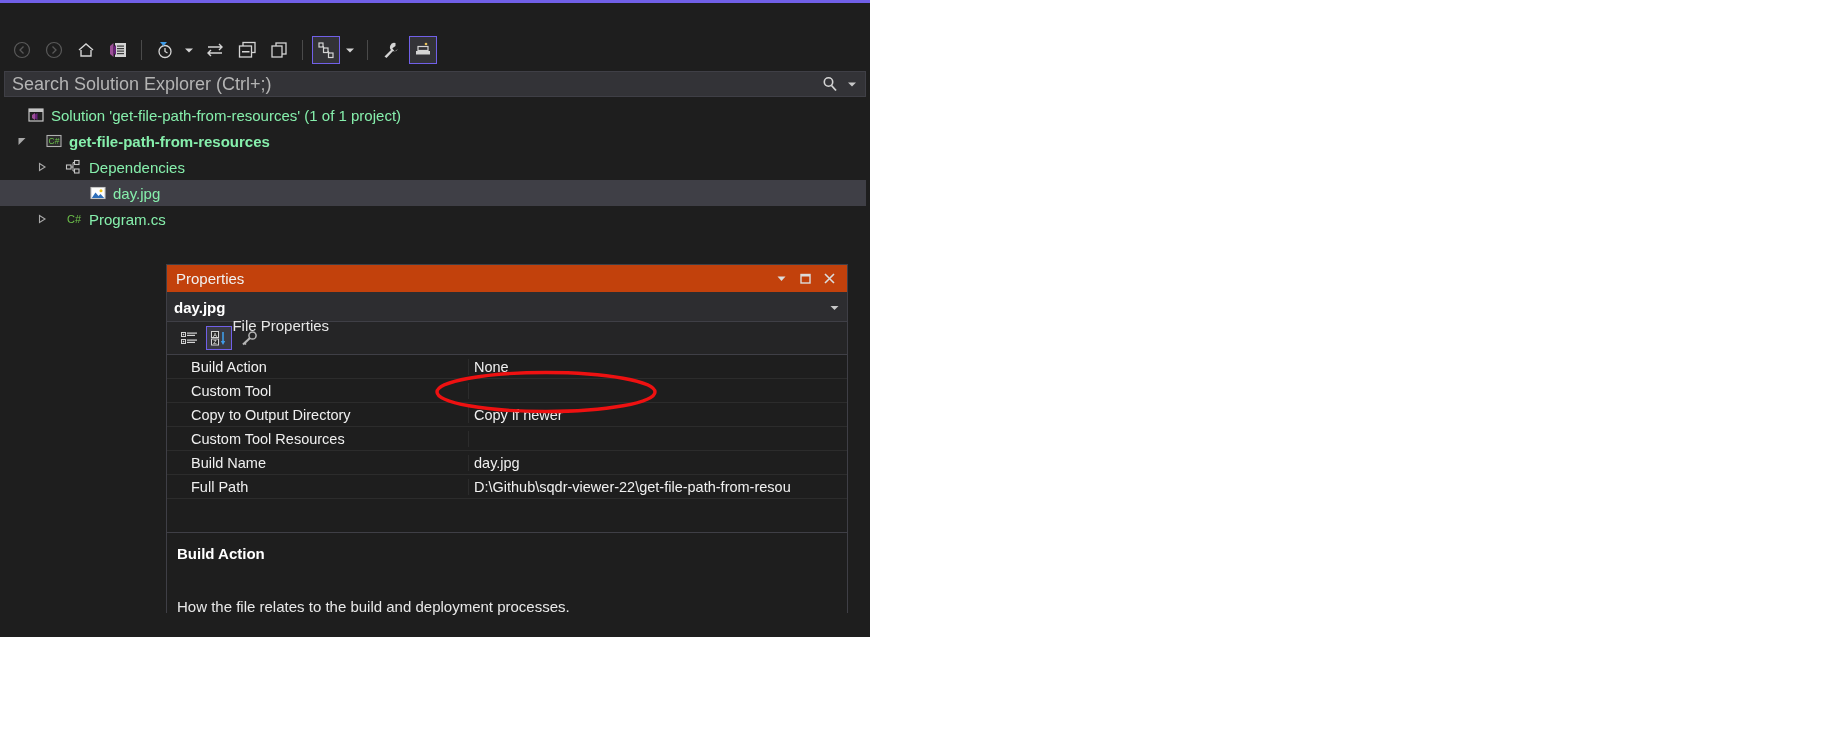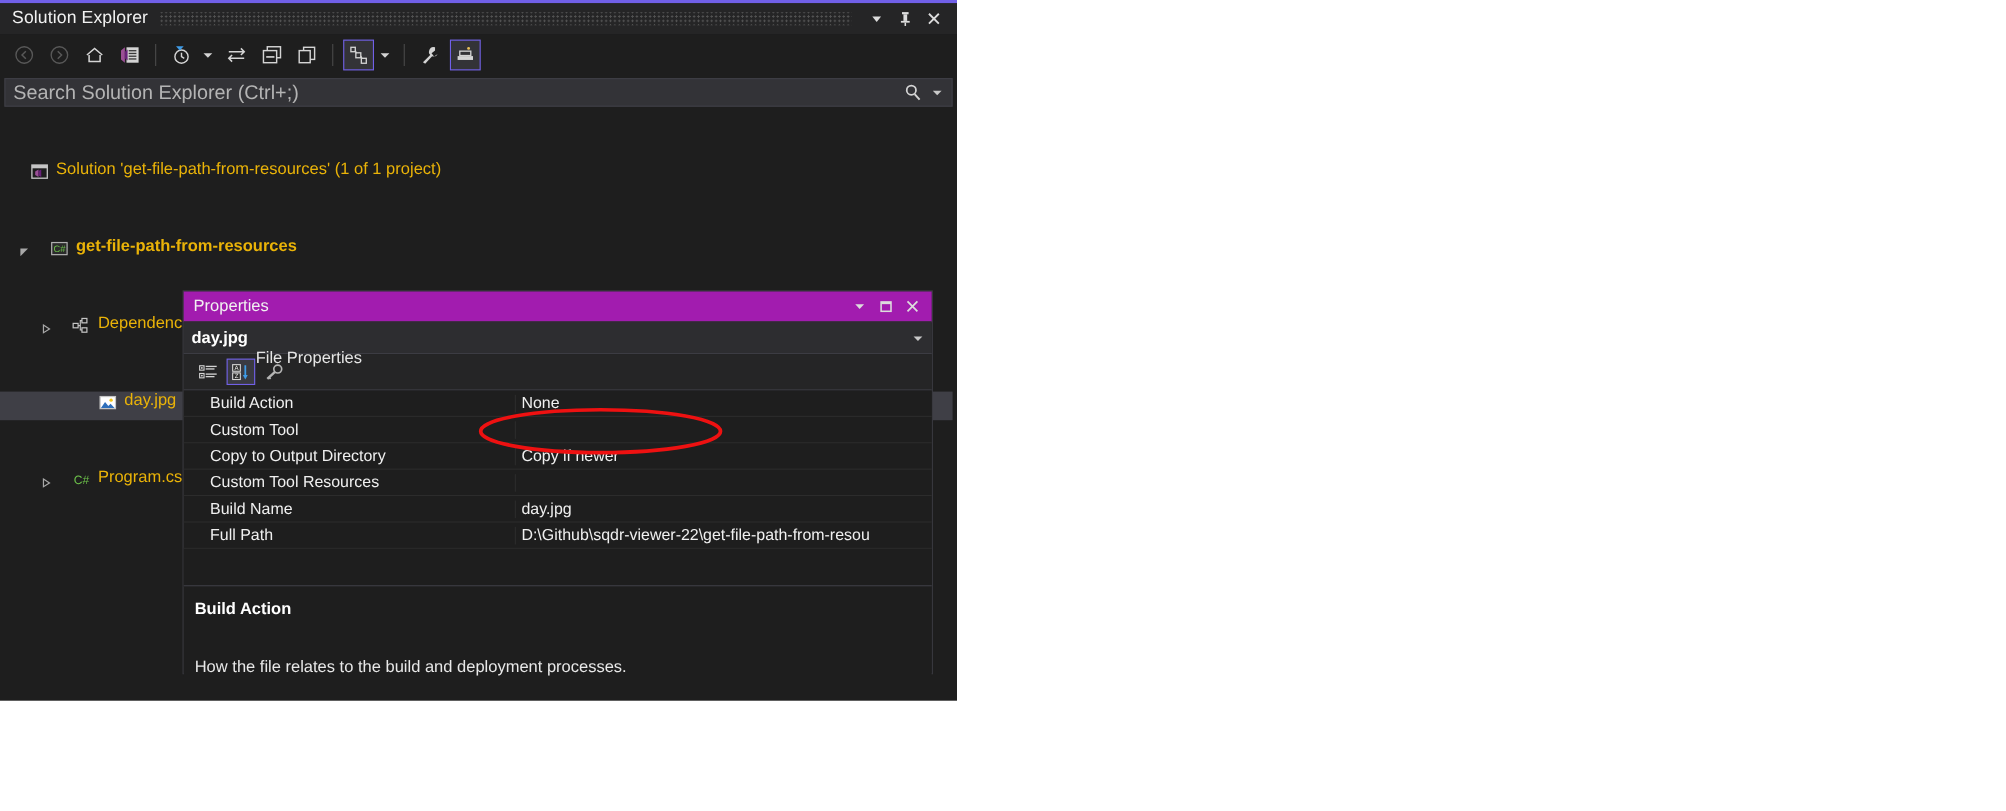--- a/index.html
+++ b/index.html
@@ -125,25 +125,24 @@
 
   
   .se-tree {
     position: absolute;
     left: 0; top: 102px;
     width: 866px;
   }
   .trow {
     height: 26px;
     display: flex;
-    align-items: flex-start;
+    align-items: center;
     white-space: nowrap;
-    color: #eab308;
+    color: #86efac;
     font-size: 15px;
-    margin-top: 44px;
   }
   .trow.selected { background: #3f3f46; }
   .expander {
     width: 16px; height: 26px;
     display: flex; align-items: center; justify-content: center;
     flex: 0 0 16px;
   }
   .ticon {
     width: 20px; height: 20px;
     display: flex; align-items: center; justify-content: center;
@@ -157,21 +156,21 @@
   .pr-window {
     position: absolute;
     left: 166px; top: 264px;
     width: 682px; height: 349px;
     background: #1e1e1e;
     border: 1px solid #3f3f46;
     box-sizing: border-box;
   }
   .pr-titlebar {
     height: 27px;
-    background: #a21caf;
+    background: #c2410c;
     display: flex;
     align-items: center;
     border-bottom: 1px solid #2d2d30;
   }
   .pr-title {
     color: #f1f1f1;
     font-size: 15px;
     padding-left: 9px;
     flex: 1;
   }
@@ -282,43 +281,20 @@
     pointer-events: none;
   }
 </style>
 </head>
 <body>
 
 <div class="se-window">
 
   <div class="se-accent"></div>
 
-  <div class="se-titlebar">
-    <div class="se-title">Solution Explorer</div>
-    <div class="grip"></div>
-
-    <div class="tb-btn">
-      <svg width="14" height="14" viewBox="0 0 14 14" aria-hidden="true">
-        <polygon points="3,5 11,5 7,10" fill="#dcdcdc"></polygon>
-      </svg>
-    </div>
-    <div class="tb-btn">
-      <svg width="16" height="16" viewBox="0 0 16 16" aria-hidden="true">
-        <rect x="5" y="2" width="6" height="2" fill="#dcdcdc"></rect>
-        <rect x="6.3" y="4" width="3.4" height="6" fill="#dcdcdc"></rect>
-        <rect x="4" y="10" width="8" height="1.6" fill="#dcdcdc"></rect>
-        <rect x="7.3" y="11.6" width="1.4" height="3" fill="#dcdcdc"></rect>
-      </svg>
-    </div>
-    <div class="tb-btn" style="margin-right:8px">
-      <svg width="16" height="16" viewBox="0 0 16 16" aria-hidden="true">
-        <path d="M3.5 3.5 L12.5 12.5 M12.5 3.5 L3.5 12.5" stroke="#dcdcdc" stroke-width="1.7" fill="none"></path>
-      </svg>
-    </div>
-  </div>
 
   <div class="se-toolbar">
 
     <div class="tool disabled">
       <svg width="20" height="20" viewBox="0 0 20 20">
         <circle cx="10" cy="10" r="7.5" stroke="#a0a0a0" stroke-width="1.2" fill="none"></circle>
         <path d="M11.5 6.5 L8 10 L11.5 13.5" stroke="#a0a0a0" stroke-width="1.3" fill="none"></path>
       </svg>
     </div>
     <div class="tool disabled">

